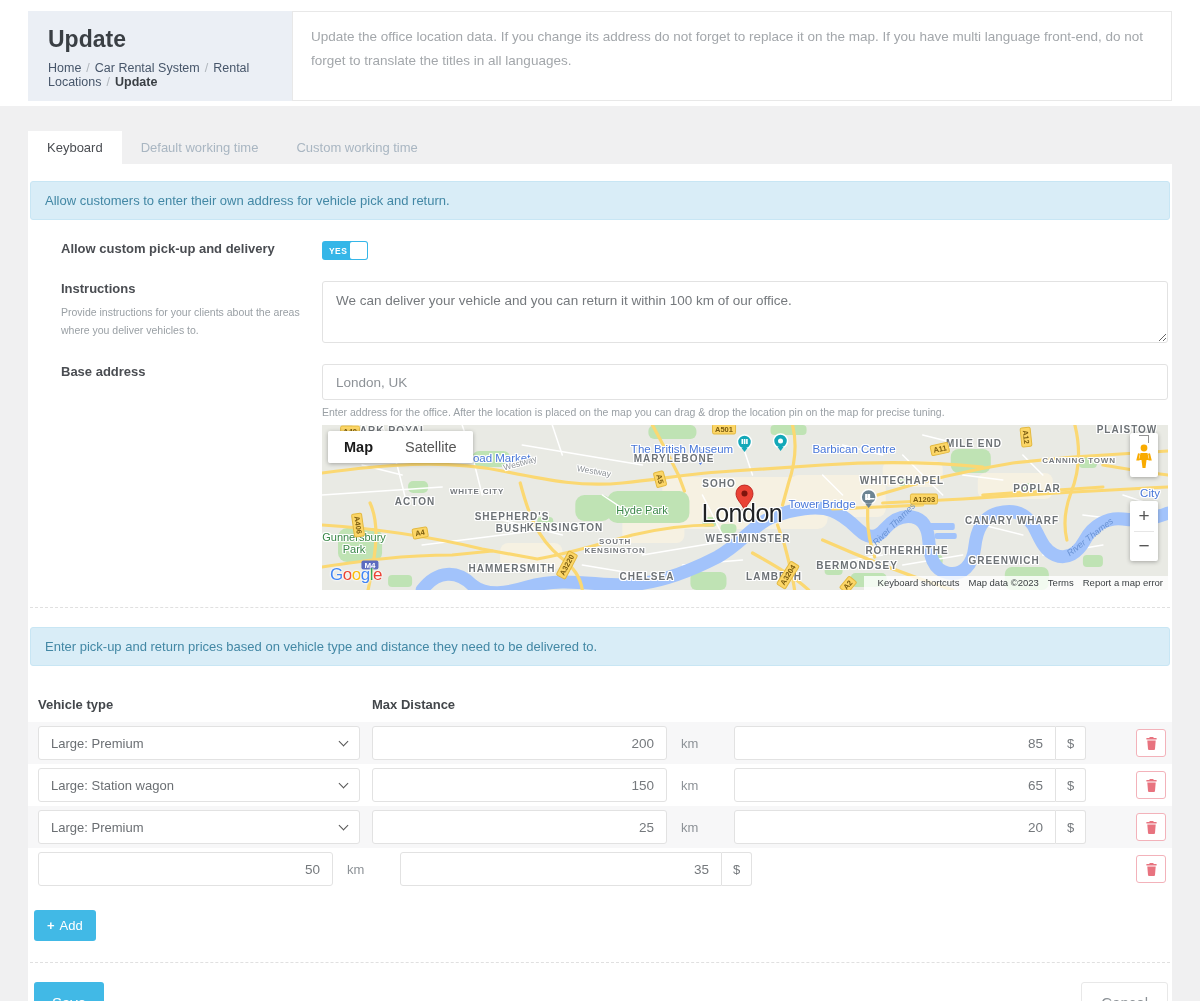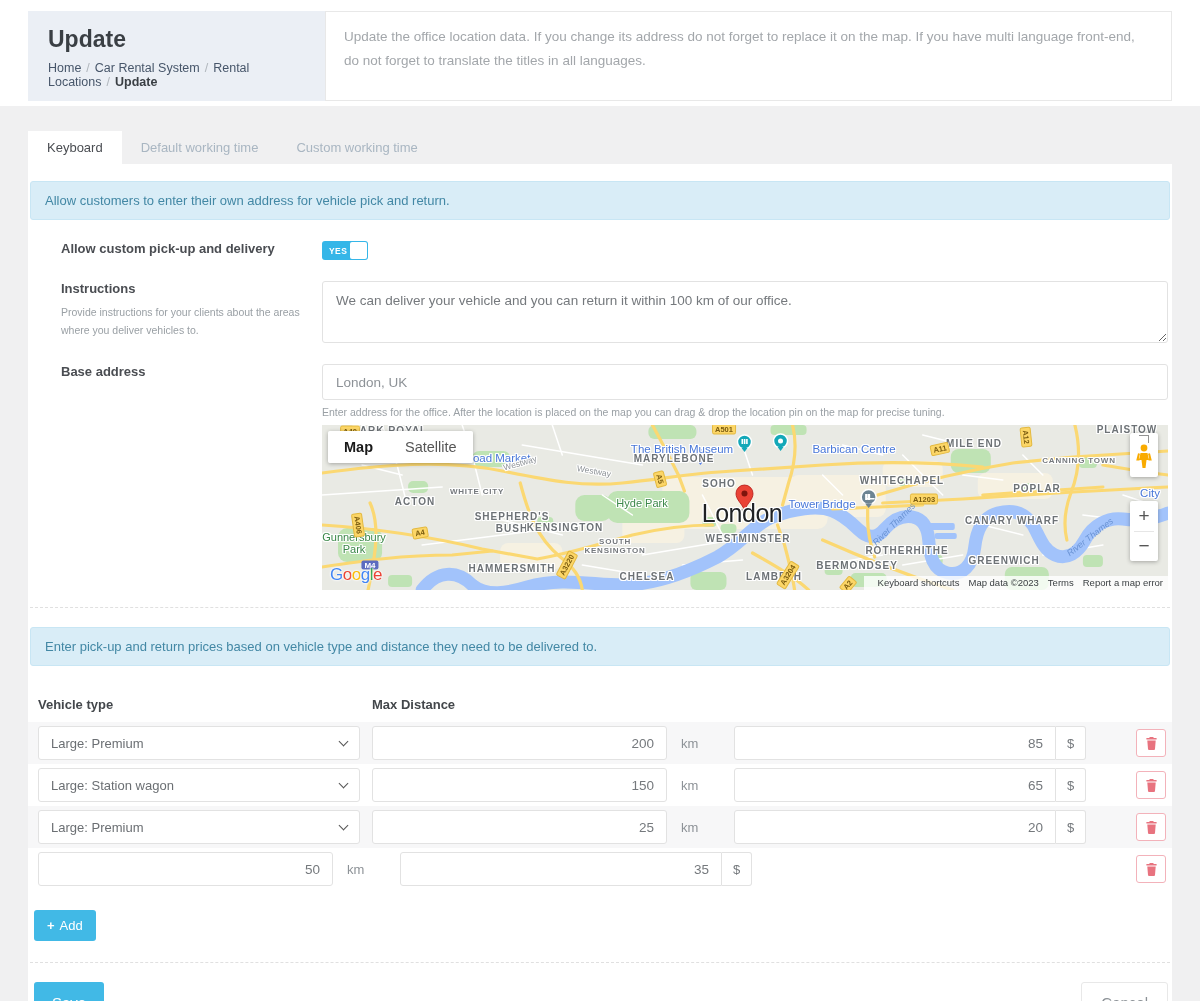--- a/index.html
+++ b/index.html
@@ -2,21 +2,21 @@
 <html><head>
 <meta charset="utf-8">
 <style>
   * { box-sizing: border-box; margin: 0; padding: 0; }
   html,body { width:1200px; height:1001px; overflow:hidden; }
   body { background:#f0f0f1; font-family:"Liberation Sans", sans-serif; }
 
   
   .top-band { background:#fff; padding:11px 28px 5px; }
   .header { display:flex; }
-  .header-left { width:297px; background:#ebeff5; padding:15px 20px 12px; }
+  .header-left { width:264px; background:#ebeff5; padding:15px 20px 12px; }
   .page-title { font-size:23px; font-weight:700; color:#3a3f44; margin-bottom:8px; }
   .breadcrumb { font-size:12.5px; color:#9aa3ad; }
   .breadcrumb a { color:#47566a; text-decoration:none; }
   .bc-sep { color:#b0b6bc; margin:0 5px; }
   .bc-current { color:#3a3f44; font-weight:700; }
   .header-right { flex:1; background:#fff; border:1px solid #e8e8e8; padding:13px 18px; color:#a3a7ab; font-size:13.5px; line-height:1.75; }
 
   
   .tabs-wrap { margin:25px 28px 0; }
   .tab { display:inline-block; padding:9px 19px; font-size:13px; color:#a9b6c2; cursor:pointer; }
@@ -304,21 +304,21 @@
             <span class="ml d" data-interactable="false" style="left: 690px; top: 95px;">CANARY WHARF</span>
             <span class="ml d" data-interactable="false" style="left: 585px; top: 125px;">ROTHERHITHE</span>
             <span class="ml d" data-interactable="false" style="left: 535px; top: 140px;">BERMONDSEY</span>
             <span class="ml d" data-interactable="false" style="left: 682px; top: 135px;">GREENWICH</span>
             <span class="ml city" data-interactable="false" style="left: 420px; top: 88px;">London</span>
             <span class="ml poi" data-interactable="false" style="left: 148px; top: 33px;">Portobello Road Market</span>
             <span class="ml poi" data-interactable="false" style="left: 360px; top: 24px;">The British Museum</span>
             <span class="ml poi" data-interactable="false" style="left: 532px; top: 24px;">Barbican Centre</span>
             <span class="ml poi" data-interactable="false" style="left: 500px; top: 79px;">Tower Bridge</span>
             <span class="ml poi" data-interactable="false" style="left: 828px; top: 68px;">City</span>
-            <span class="ml park" data-interactable="false" style="left: 320px; top: 78px;">Hyde Park</span>
+            <span class="ml park" data-interactable="false" style="left: 320px; top: 85px;">Hyde Park</span>
             <span class="ml park" data-interactable="false" style="left: 32px; top: 112px;">Gunnersbury</span>
             <span class="ml park" data-interactable="false" style="left: 32px; top: 124px;">Park</span>
             <span class="ml road" data-interactable="false" style="left: 198px; top: 38px; transform: translate(-50%, -50%) rotate(-16deg);">Westway</span>
             <span class="ml road" data-interactable="false" style="left: 272px; top: 46px; transform: translate(-50%, -50%) rotate(10deg);">Westway</span>
             <span class="ml river" data-interactable="false" style="left: 572px; top: 99px; transform: translate(-50%, -50%) rotate(-45deg);">River Thames</span>
             <span class="ml river" data-interactable="false" style="left: 768px; top: 112px; transform: translate(-50%, -50%) rotate(-38deg);">River Thames</span>
             <span class="ml by" data-interactable="false" style="left: 28px; top: 6px;">A40</span>
             <span class="ml by" data-interactable="false" style="left: 402px; top: 4px;">A501</span>
             <span class="ml by" data-interactable="false" style="left: 338px; top: 54px; transform: translate(-50%, -50%) rotate(75deg);">A5</span>
             <span class="ml by" data-interactable="false" style="left: 36px; top: 100px; transform: translate(-50%, -50%) rotate(82deg);">A406</span>

